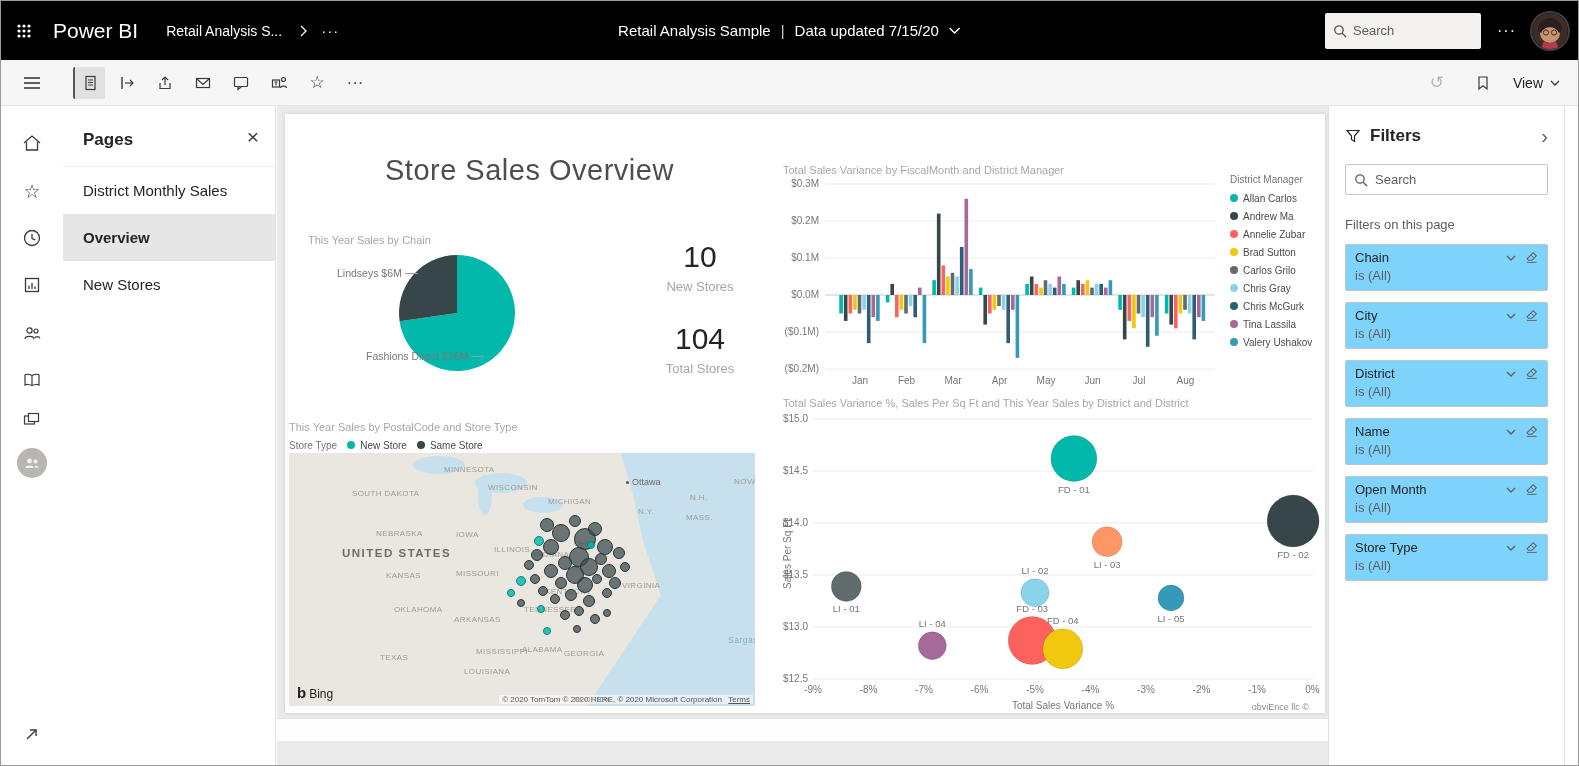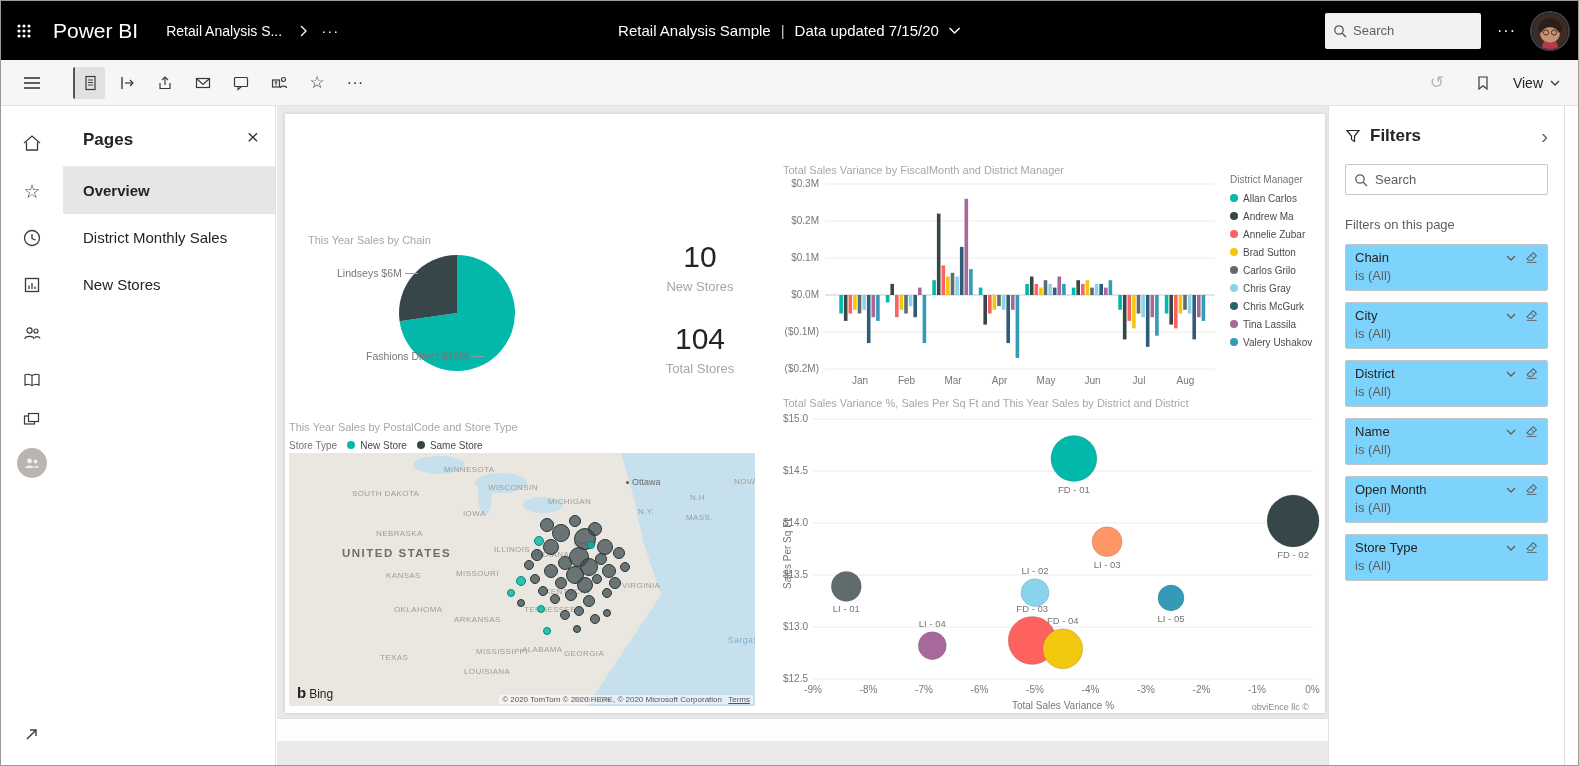--- a/index.html
+++ b/index.html
@@ -322,28 +322,29 @@
         </svg>
     </button>
   </nav>
 
   <aside class="pages">
     <div class="pages-header">
       <span class="pages-title">Pages</span>
       <button class="pages-close">×</button>
     </div>
     <div id="pages-list">
+        <div class="page-item">District Monthly Sales</div>
         <div class="page-item selected">Overview</div>
-        <div class="page-item">District Monthly Sales</div>
         <div class="page-item">New Stores</div>
       </div>
   </aside>
 
   <main class="canvas">
     <div class="report-page">
+      <h1 class="report-title">Store Sales Overview</h1>
 
       <div class="pie-block" id="pie-block">
         <div class="viz-title">This Year Sales by Chain</div>
         <svg id="pie-svg" viewBox="0 0 150 150" width="150" height="150">
             <path d="M75,75 L75.00,17.00 A58,58 0 1 1 17.59,83.25 Z" fill="#01B8AA"></path>
             <path d="M75,75 L17.59,83.25 A58,58 0 0 1 75.00,17.00 Z" fill="#374649"></path>
           </svg>
       <div class="pie-callout" style="left: 69px; top: 124px;">
             <span class="txt">Fashions Direct $16M</span>
             <span class="line"></span>
@@ -531,21 +532,21 @@
             <span id="map-copy-text">© 2020 TomTom © 2020 HERE, © 2020 Microsoft Corporation</span>
             <span class="terms" id="map-terms">Terms</span>
           </div>
         <span class="map-lbl state" style="left: 118px; top: 12px;">MINNESOTA</span>
             <span class="map-lbl state" style="left: 162px; top: 30px;">WISCONSIN</span>
             <span class="map-lbl state" style="left: 222px; top: 44px;">MICHIGAN</span>
             <span class="map-lbl city" style="left: 300px; top: 24px;">Ottawa</span>
             <span class="map-lbl state" style="left: 364px; top: 40px;">N.H.</span>
             <span class="map-lbl state" style="left: 408px; top: 24px;">NOVA DAKOTA</span>
             <span class="map-lbl state" style="left: 26px; top: 36px;">SOUTH DAKOTA</span>
-            <span class="map-lbl state" style="left: 130px; top: 56px; margin-left: 7px;">IOWA</span>
+            <span class="map-lbl state" style="left: 130px; top: 77px;">IOWA</span>
             <span class="map-lbl state" style="left: 312px; top: 54px;">N.Y.</span>
             <span class="map-lbl state" style="left: 360px; top: 60px;">MASS.</span>
             <span class="map-lbl state" style="left: 50px; top: 76px;">NEBRASKA</span>
             <span class="map-lbl state" style="left: 168px; top: 92px;">ILLINOIS</span>
             <span class="map-lbl state" style="left: 208px; top: 97px;">INDIANA</span>
             <span class="map-lbl state" style="left: 248px; top: 86px;">OHIO</span>
             <span class="map-lbl country" style="left: 16px; top: 94px;">UNITED STATES</span>
             <span class="map-lbl state" style="left: 60px; top: 118px;">KANSAS</span>
             <span class="map-lbl state" style="left: 130px; top: 116px;">MISSOURI</span>
             <span class="map-lbl state" style="left: 208px; top: 134px; margin-left: 11px;">KENTUCKY</span>

